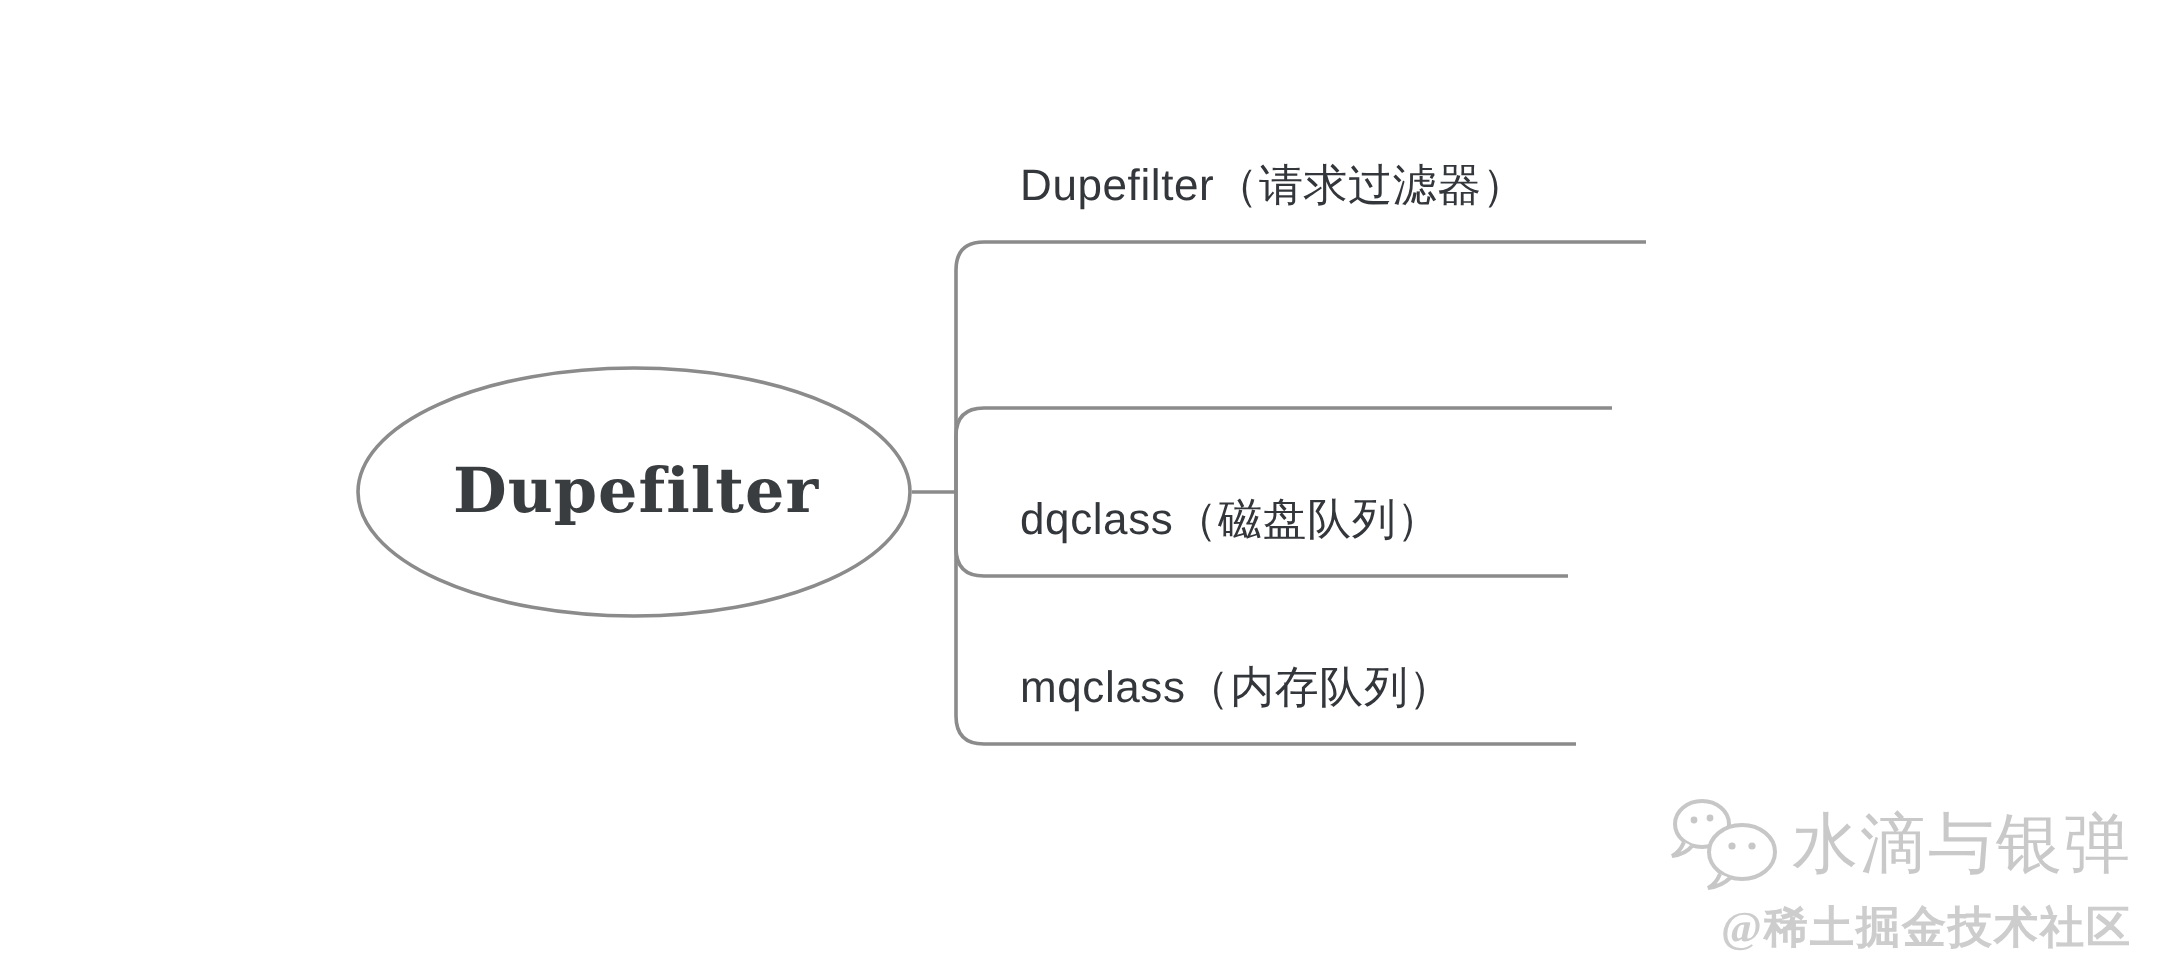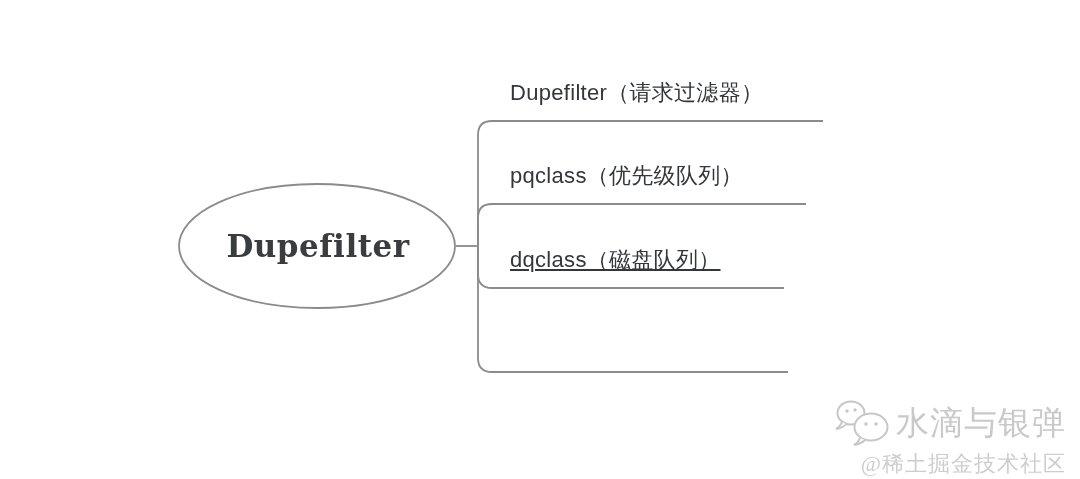--- a/index.html
+++ b/index.html
@@ -35,21 +35,21 @@
     left: 510px;
     height: 30px;
     line-height: 30px;
     font-size: 22px;
     color: #33363a;
     white-space: nowrap;
     letter-spacing: 0.3px;
   }
   .branch-label.b1 { top: 78px; }
   .branch-label.b2 { top: 161px; }
-  .branch-label.b3 { top: 245px; text-decoration: underline; }
+  .branch-label.b3 { top: 245px; }
   .branch-label.b4 { top: 329px; }
   .watermark {
     position: absolute;
     right: 14px;
     bottom: 2px;
     text-align: right;
     color: #c9c9c9;
   }
   .watermark-row {
     display: flex;
@@ -65,20 +65,21 @@
     text-shadow: 1px 1px 0 rgba(255,255,255,0.9);
     letter-spacing: 1px;
   }
   .wm-community {
     font-family: "Liberation Serif", "DejaVu Serif", serif;
     font-size: 22px;
     line-height: 27px;
     color: #cdcdcd;
     text-shadow: 1px 1px 0 rgba(255,255,255,0.9);
     letter-spacing: 1px;
+    font-weight: bold;
   }
 </style>
 </head>
 <body>
 
 <div class="canvas">
 
   <svg class="diagram-lines" viewBox="0 0 1080 479" fill="none">
 
     <ellipse cx="317" cy="246" rx="138" ry="62" stroke="#8b8b8b" stroke-width="1.8" fill="#ffffff"></ellipse>
@@ -90,22 +91,22 @@
     <path d="M478 246 L478 218 Q478 204 492 204 L806 204" stroke="#8b8b8b" stroke-width="1.8"></path>
 
     <path d="M478 246 L478 274 Q478 288 492 288 L784 288" stroke="#8b8b8b" stroke-width="1.8"></path>
 
     <path d="M478 246 L478 358 Q478 372 492 372 L788 372" stroke="#8b8b8b" stroke-width="1.8"></path>
   </svg>
 
   <div class="root-label">Dupefilter</div>
 
   <div class="branch-label b1">Dupefilter（请求过滤器）</div>
-  <div class="branch-label b2">pqclass（优先级队列）</div>
   <div class="branch-label b3">dqclass（磁盘队列）</div>
+  <div class="branch-label b4">mqclass（内存队列）</div>
 
   <div class="watermark">
     <div class="watermark-row">
       <span style="display:inline-block;">
         <svg width="58" height="50" viewBox="0 0 58 50" fill="none">
 
           <ellipse cx="19" cy="17" rx="13.5" ry="11.5" stroke="#c7c7c7" stroke-width="2" fill="#ffffff"></ellipse>
           <path d="M10 26 Q8 31 4 33 Q11 32 14 28" stroke="#c7c7c7" stroke-width="2" fill="#ffffff"></path>
           <circle cx="15" cy="15" r="1.7" fill="#c7c7c7"></circle>
           <circle cx="23" cy="14" r="1.7" fill="#c7c7c7"></circle>

